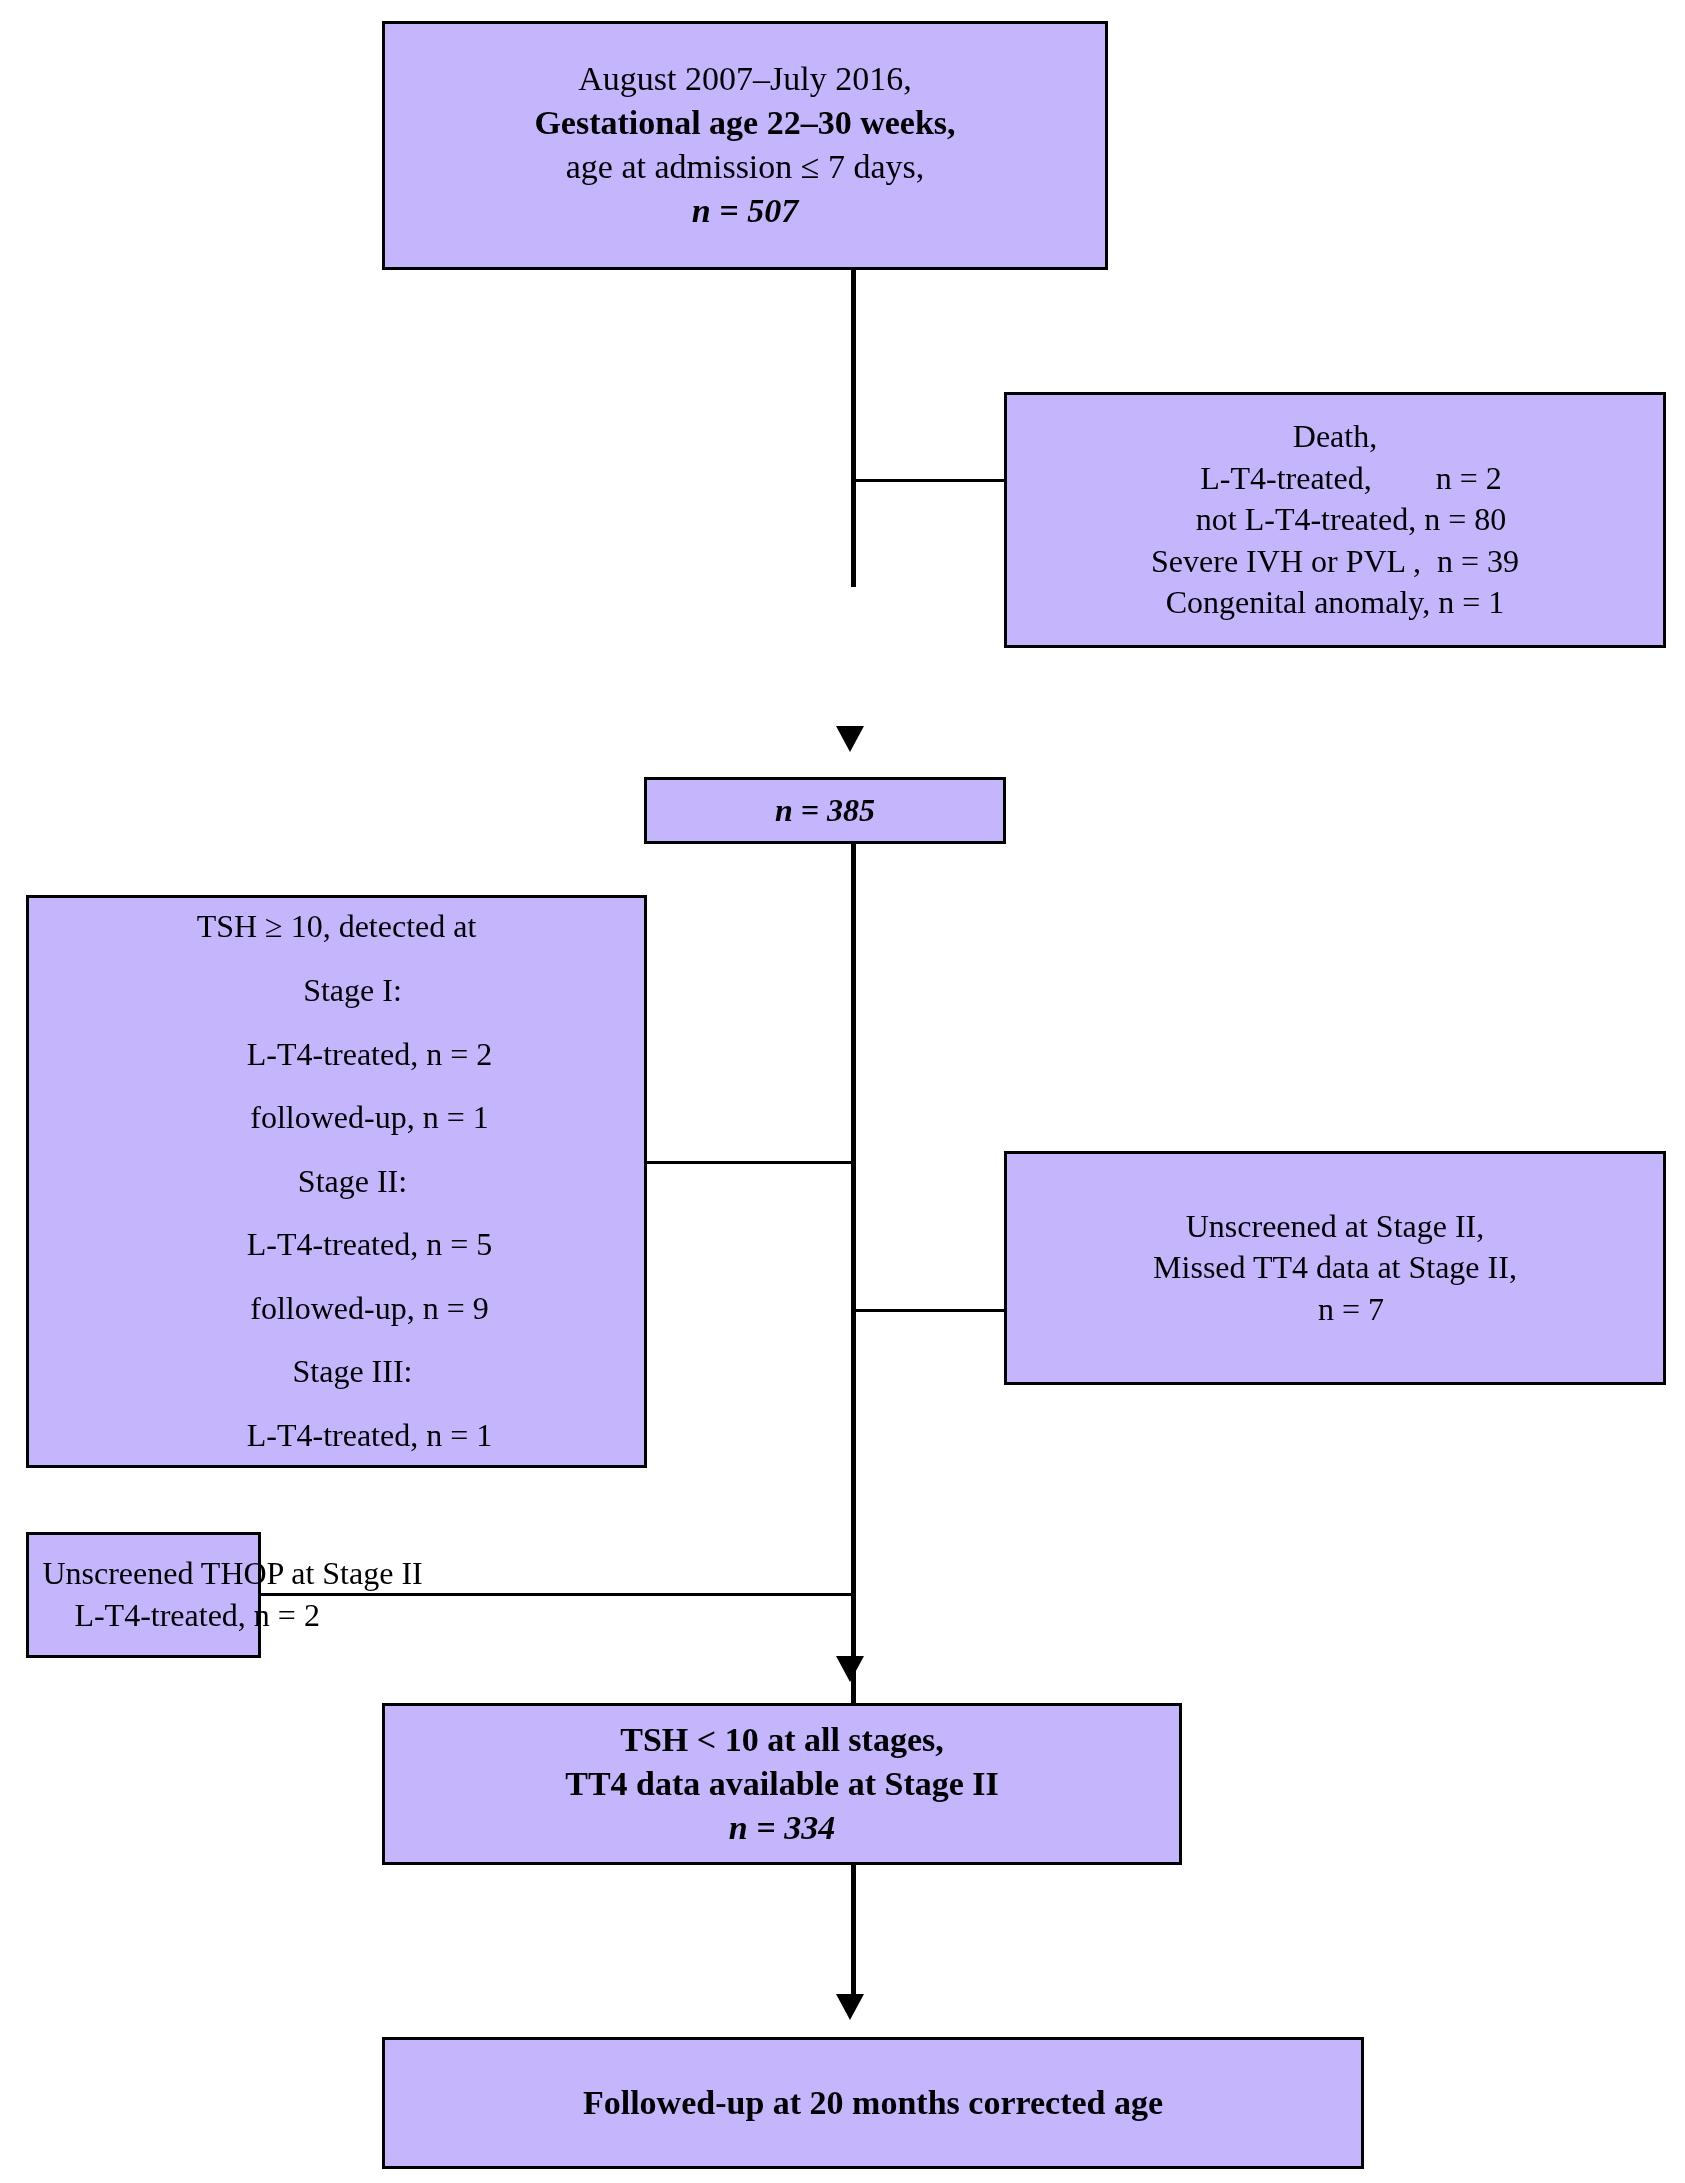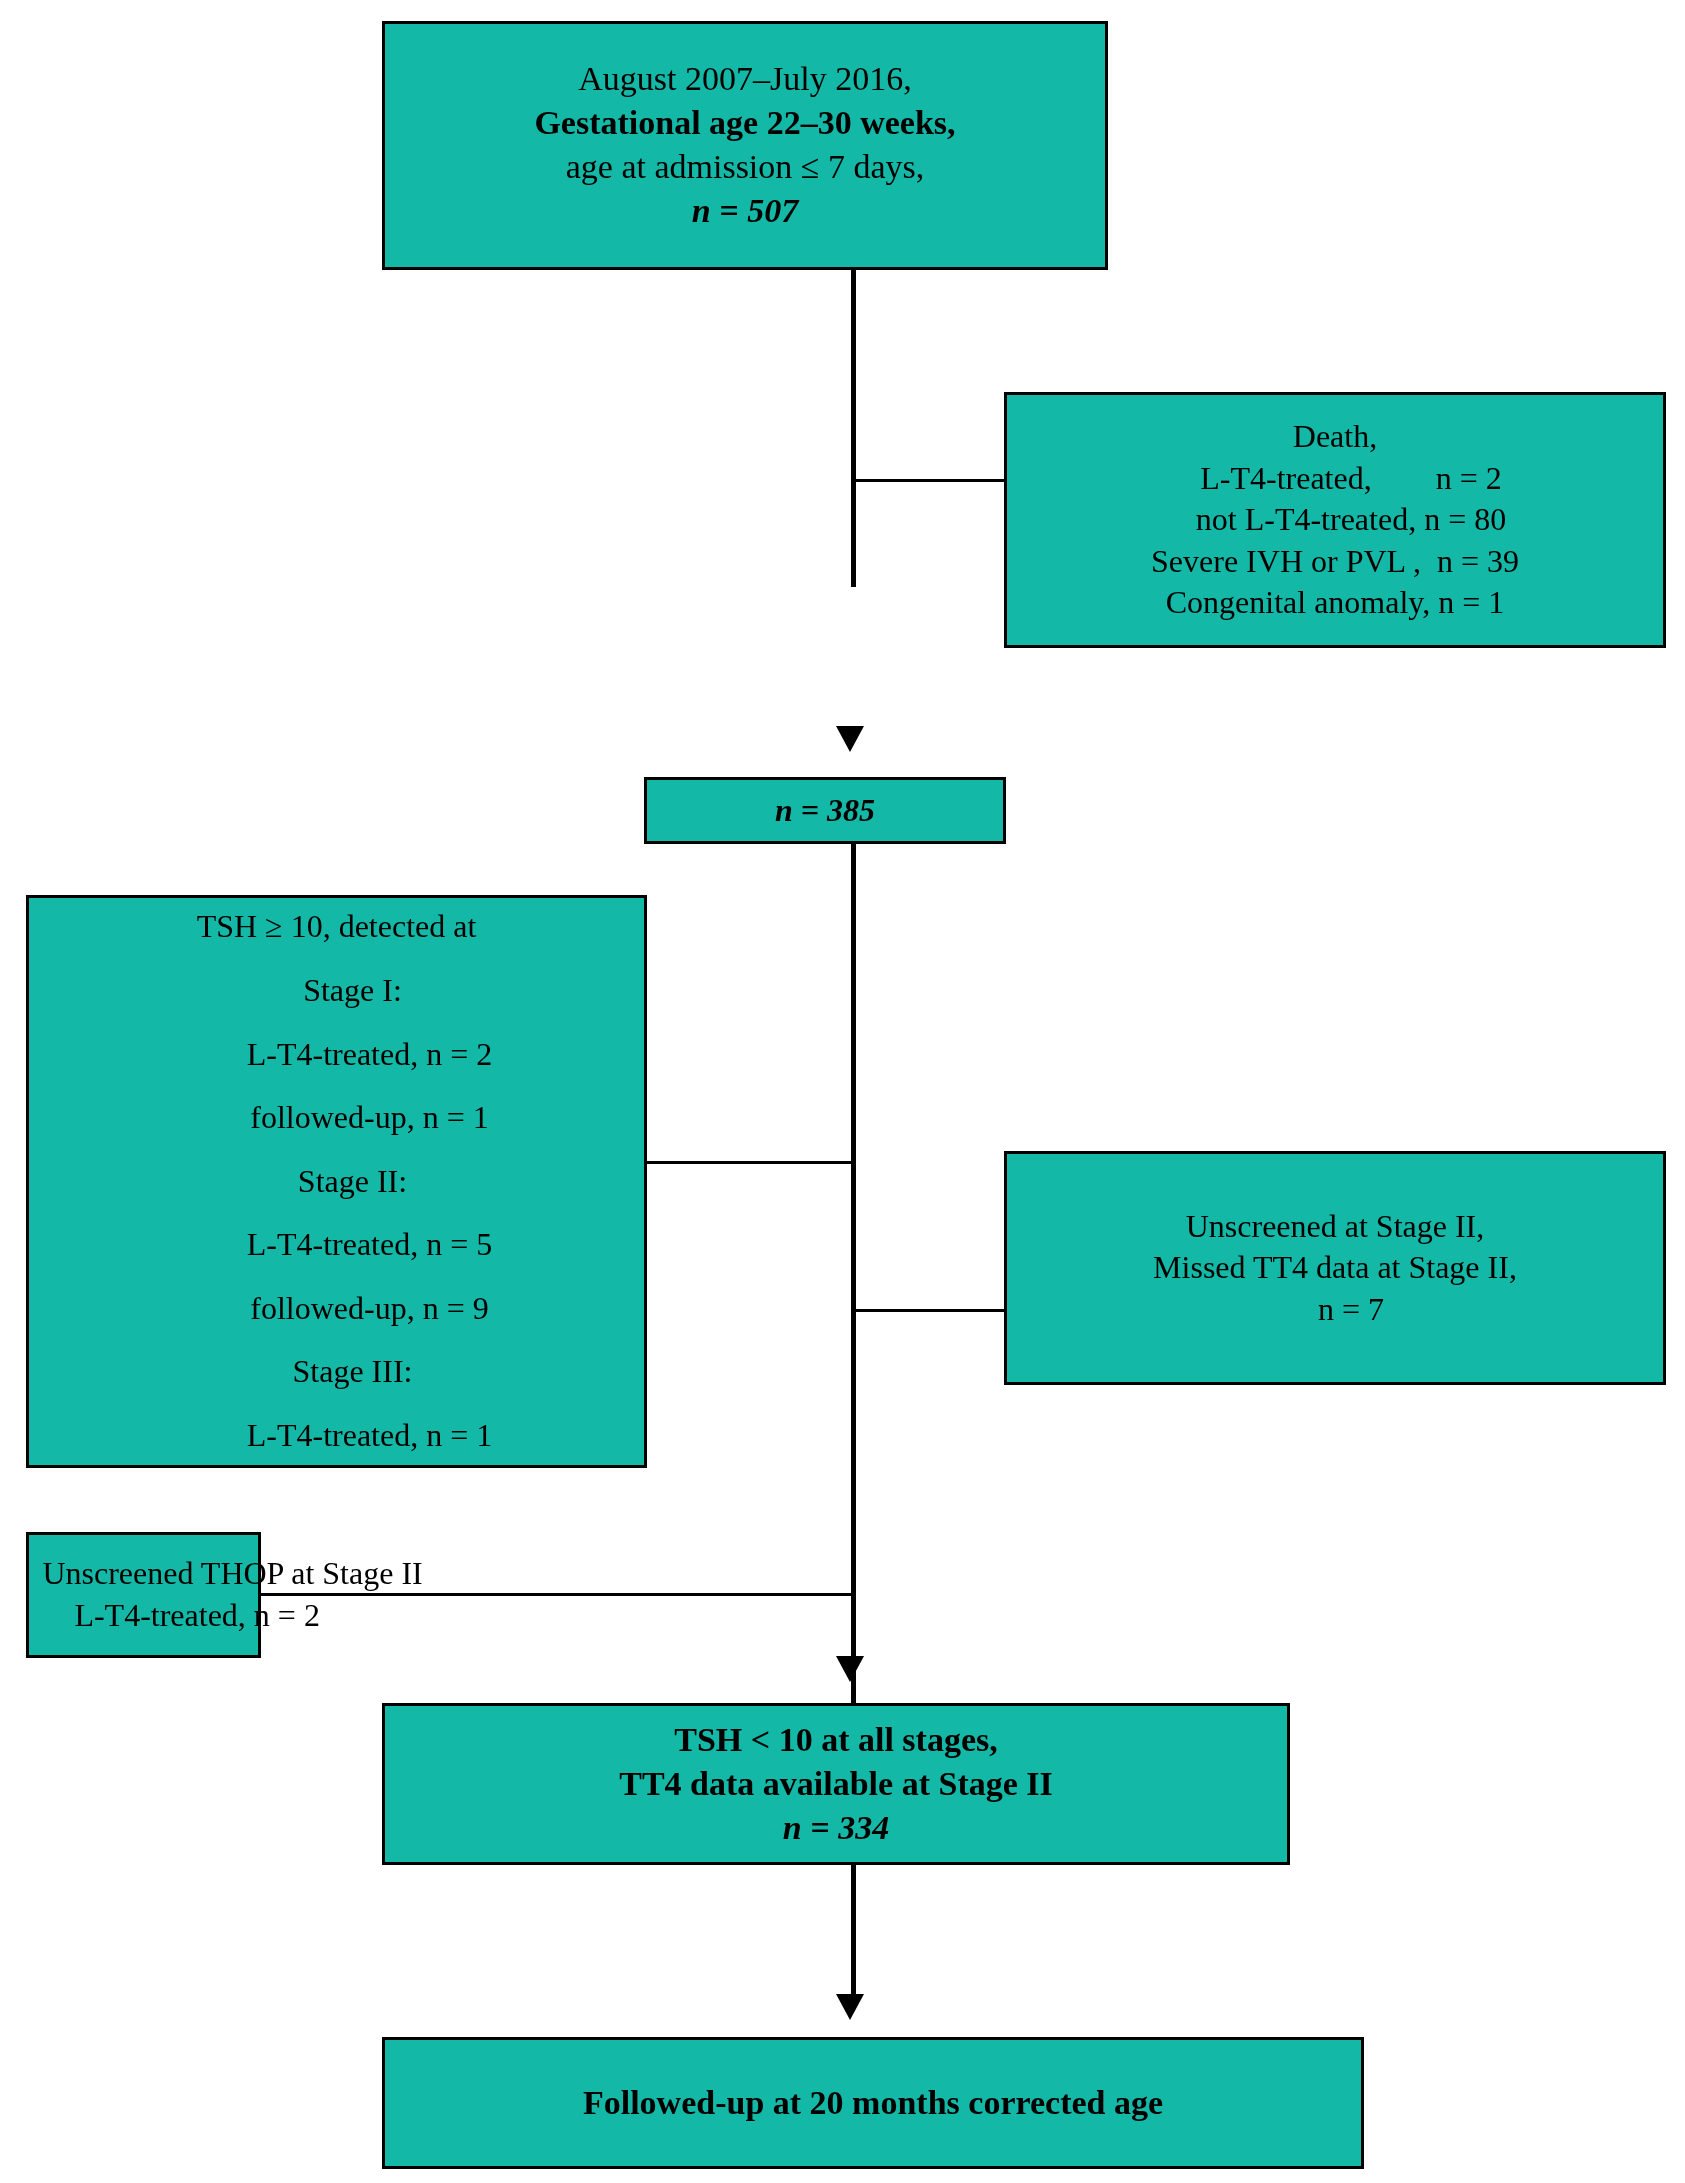--- a/index.html
+++ b/index.html
@@ -8,21 +8,21 @@
     width:1685px;height:2183px;
     background:#ffffff;
     font-family:"Liberation Serif","DejaVu Serif",serif;
     color:#000000;
     overflow:hidden;
   }
   .box{
     position:absolute;
     box-sizing:border-box;
     border:3.4px solid #000;
-    background:#14b8a6;
+    background:#c4b5fd;
     display:flex;
     flex-direction:column;
     justify-content:center;
   }
   .ctr{text-align:center;}
   .lft{text-align:center;}
   .ln{
     display:block;
     line-height:1.30;
     white-space:pre;
@@ -40,21 +40,21 @@
     border-top:26px solid #000;
   }
 
   
   #box-enrollment{left:382px;  top:20.7px;   width:726px; height:249px; padding:5.6px 22.3px;}
   #box-exclusion {left:1004px; top:392px;  width:662px; height:256px; padding:7.8px 14.5px;}
   #box-n385      {left:644px; top:777px; width:362px;  height:67px; padding:2.2px 11.2px;}
   #box-tsh       {left:26px;   top:895px; width:621px; height:573px;padding:10px 15.6px;gap:22px;}
   #box-unscreen  {left:1004px; top:1151px; width:662px; height:234px; padding:10px 14.5px;}
   #box-thop      {left:26px;   top:1532px; width:235px;  height:126px; padding:4.5px 13.4px;}
-  #box-eligible  {left:382px;  top:1703px; width:908px; height:162px; padding:5.6px 17px;}
+  #box-eligible  {left:382px;  top:1703px; width:800px; height:162px; padding:5.6px 17px;}
   #box-followup  {left:382px;  top:2037px; width:982px; height:132px; padding:5.6px 17px;}
 
   
   #spine-a{left:851px; top:269px;  height:318px;}   
   #spine-b{left:851px; top:844px; height:937px;}  
   #spine-c{left:851px; top:1865px; height:141px;}   
 
   #arrow-a{left:836px; top:726px;}
   #arrow-b{left:836px; top:1656px;}
   #arrow-c{left:836px; top:1994px;}

